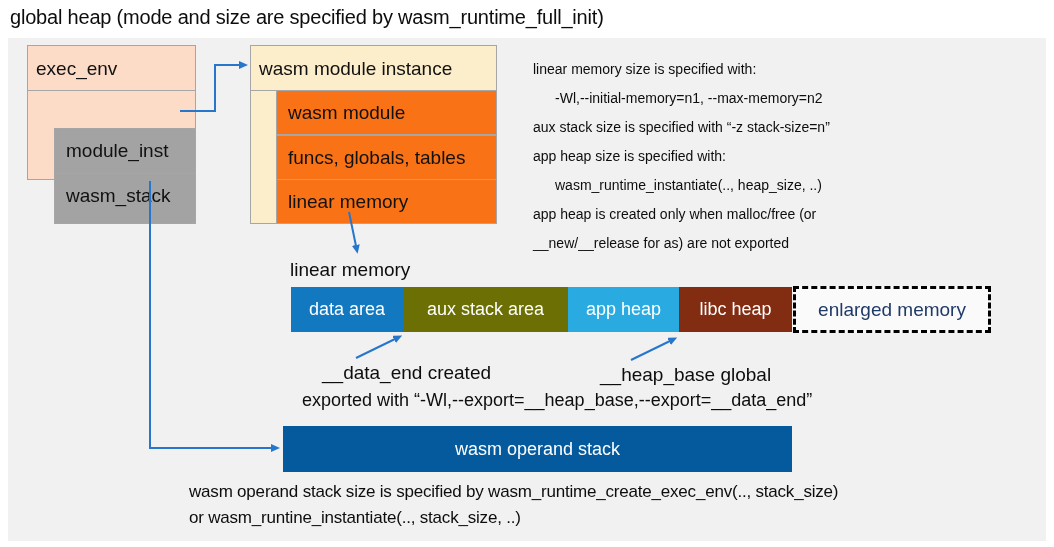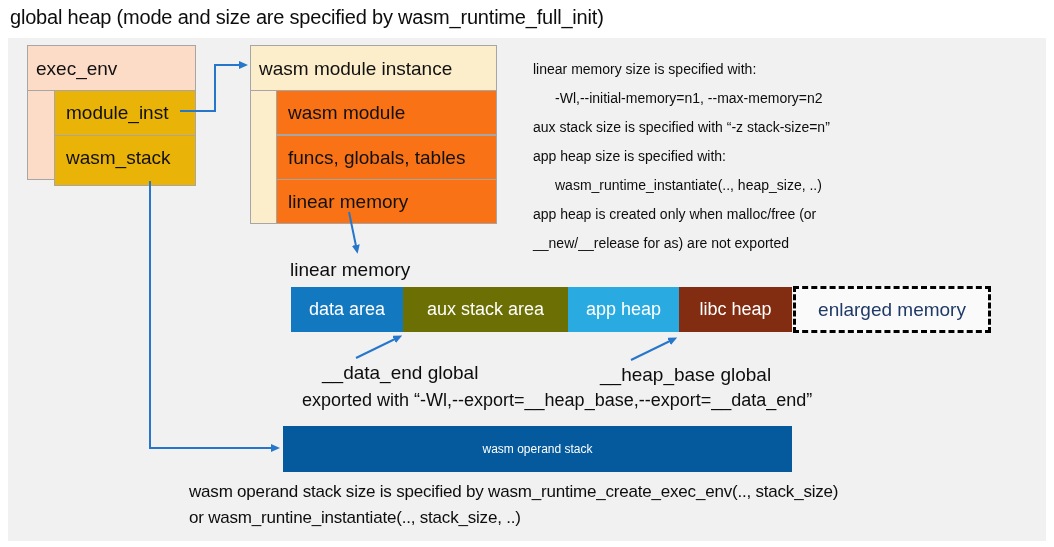--- a/index.html
+++ b/index.html
@@ -6,38 +6,38 @@
   .canvas{position:relative;width:1054px;height:547px;background:#ffffff;overflow:hidden;
           font-family:Liberation Sans, sans-serif;color:#111;}
   .panel{position:absolute;left:8px;top:38px;width:1038px;height:503px;background:#f1f1f1;}
   .title{position:absolute;left:10px;top:6px;font-size:20px;letter-spacing:-0.2px;color:#0d0d0d;white-space:nowrap;}
 
   .box{position:absolute;box-sizing:border-box;border:1px solid #a6a6a6;font-size:19px;}
   .exec{left:27px;top:45px;width:169px;height:135px;background:#fcdbc7;}
   .inst{left:250px;top:45px;width:247px;height:179px;background:#fdeecb;}
   .box-header{height:45px;line-height:45px;padding-left:8px;box-sizing:border-box;border-bottom:1px solid #a6a6a6;white-space:nowrap;}
   .sub{position:absolute;box-sizing:border-box;border:1px solid #a6a6a6;line-height:43px;padding-left:11px;white-space:nowrap;}
-  .exec .sub{left:26px;right:-1px;height:51px;background:#eab308;}
+  .exec .sub{left:26px;right:-1px;height:51px;background:#a3a3a3;margin-top:38px;}
   .inst .sub{left:25px;right:-1px;height:45px;background:#f97316;}
 
   .note-block{position:absolute;left:533px;top:55px;font-size:14px;line-height:29px;color:#0d0d0d;}
   .note-line{white-space:nowrap;}
   .note-line.indent{padding-left:22px;}
 
   .label{position:absolute;font-size:19px;color:#0d0d0d;white-space:nowrap;}
 
   .membar{position:absolute;left:291px;top:287px;height:45px;display:flex;}
   .seg{height:45px;display:flex;align-items:center;justify-content:center;
        color:#ffffff;font-size:18px;white-space:nowrap;}
   .enlarged{position:absolute;left:793px;top:286px;width:198px;height:47px;box-sizing:border-box;
             border:3px dashed #000000;background:#fafafa;display:flex;align-items:center;justify-content:center;
             font-size:19px;white-space:nowrap;}
 
   .opstack{position:absolute;left:283px;top:426px;width:509px;height:46px;
-           display:flex;align-items:center;justify-content:center;color:#ffffff;font-size:12px;white-space:nowrap;}
+           display:flex;align-items:center;justify-content:center;color:#ffffff;font-size:18px;white-space:nowrap;}
 
   .bottom-note{position:absolute;font-size:17px;letter-spacing:-0.2px;color:#0d0d0d;white-space:nowrap;}
 
   .overlay{position:absolute;left:0;top:0;pointer-events:none;}
 </style>
 </head>
 <body>
 
 <div class="canvas">
 
@@ -72,21 +72,21 @@
 
   <div class="membar">
     <div class="seg" style="width: 112px; background-color: rgb(18, 120, 191);">data area</div>
     <div class="seg" style="width: 165px; background-color: rgb(108, 112, 4);">aux stack area</div>
     <div class="seg" style="width: 111px; background-color: rgb(41, 171, 226);">app heap</div>
     <div class="seg" style="width: 113px; background-color: rgb(130, 44, 17);">libc heap</div>
   </div>
 
   <div class="enlarged" style="color: rgb(32, 58, 104);">enlarged memory</div>
 
-  <div class="label" style="left:322px;top:362px;">__data_end global</div>
+  <div class="label" style="left:322px;top:362px;">__data_end created</div>
   <div class="label" style="left:302px;top:390px;font-size:18px;">exported with “-Wl,--export=__heap_base,--export=__data_end”</div>
   <div class="label" style="left:600px;top:364px;">__heap_base global</div>
 
   <div class="opstack" style="background-color: rgb(4, 90, 156);">wasm operand stack</div>
 
   <div class="bottom-note" style="left:189px;top:482px;">wasm operand stack size is specified by wasm_runtime_create_exec_env(.., stack_size)</div>
   <div class="bottom-note" style="left:189px;top:508px;">or wasm_runtine_instantiate(.., stack_size, ..)</div>
 
   <svg class="overlay" width="1054" height="547" viewBox="0 0 1054 547">
     <defs>

